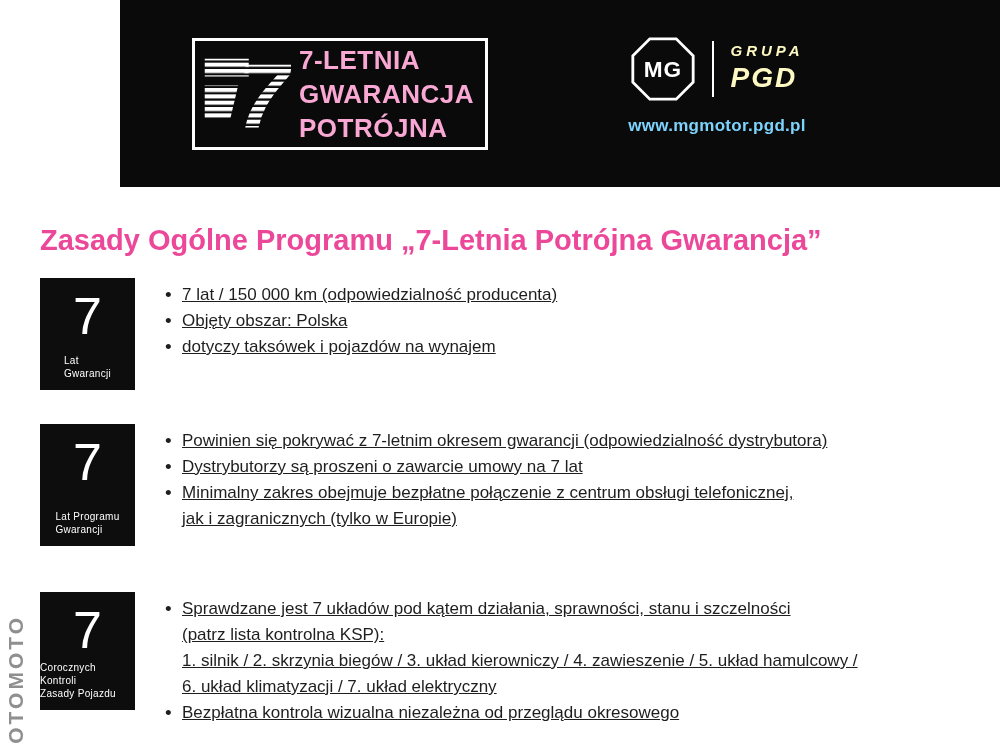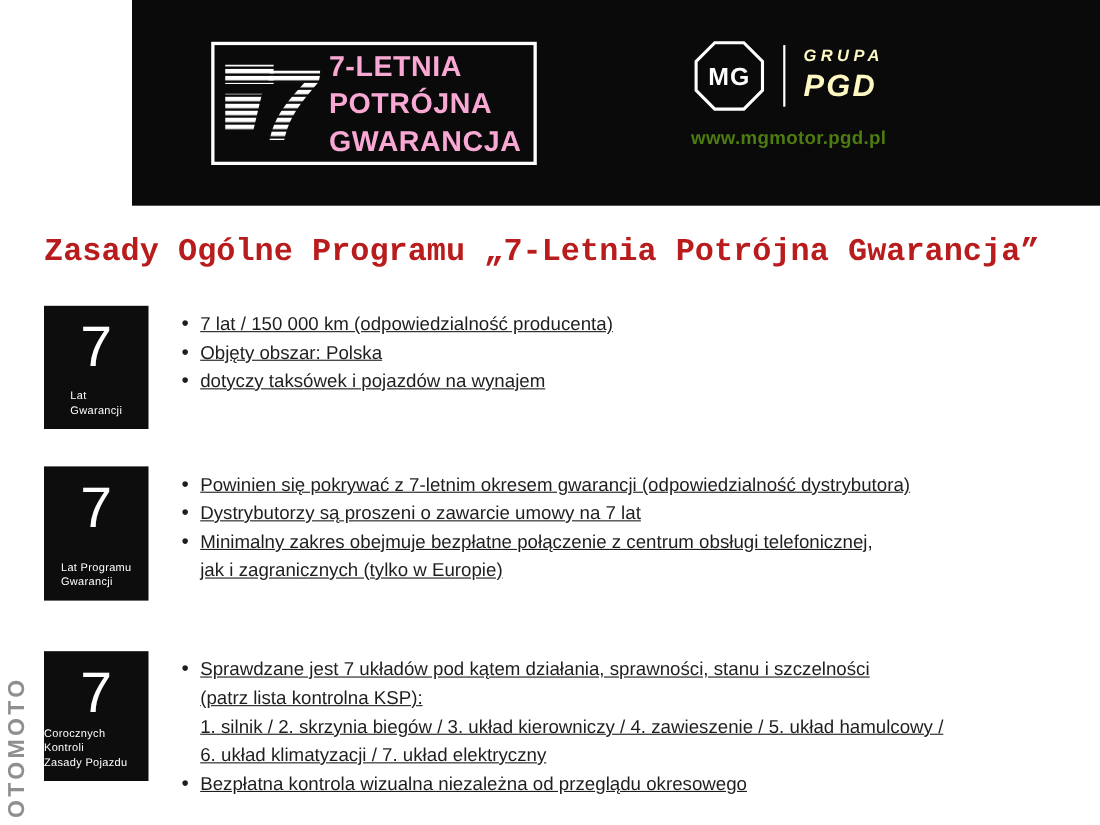--- a/index.html
+++ b/index.html
@@ -15,26 +15,26 @@
   .logo-text { color:#f9a8d4; font-weight:bold; font-size:26px; line-height:34px;
                letter-spacing:0.5px; margin-left:8px; white-space:nowrap; }
 
   .right-group { position:absolute; left:462px; top:36px; width:270px; }
   .right-row { display:flex; align-items:center; justify-content:center; gap:16px; }
   .mg-svg { width:66px; height:66px; flex:0 0 auto; }
   .vdivider { width:2px; height:56px; background:#ffffff; flex:0 0 auto; }
   .pgd-stack { color:#fef9c3; font-style:italic; font-weight:bold; }
   .grupa { font-size:15px; letter-spacing:4px; line-height:17px; }
   .pgd { font-size:28px; letter-spacing:2px; line-height:38px;font-style:italic; }
-  .website { margin-top:14px; text-align:center; color:#4d7c0f; font-weight:bold;
+  .website { margin-top:14px; text-align:center; color:#7dd3fc; font-weight:bold;
              font-size:17px; letter-spacing:0.3px; }
 
   
-  .page-title { position:absolute; left:40px; top:212px; font-size:29px; font-weight:bold;
-                color:#b91c1c; white-space:nowrap;font-family:Liberation Mono, monospace; }
+  .page-title { position:absolute; left:40px; top:224px; font-size:29px; font-weight:bold;
+                color:#ec4899; white-space:nowrap; }
 
   .section { position:absolute; left:40px; display:flex; align-items:flex-start; }
   .s1 { top:278px; } .s2 { top:424px; } .s3 { top:592px; }
 
   .badge { width:95px; background:#0d0d0d; color:#ffffff; display:flex; flex-direction:column;
            align-items:center; flex:0 0 auto; }
   .s1 .badge { height:112px; } .s2 .badge { height:122px; } .s3 .badge { height:118px; }
   .badge-num { font-size:52px; line-height:60px; margin-top:8px; font-weight:normal; }
   .badge-label { font-size:10px; font-weight:normal; text-align:left; line-height:13px;
                  letter-spacing:0.3px; margin-top:auto; margin-bottom:10px; }
@@ -59,22 +59,22 @@
         <pattern id="st" width="8" height="7.2" patternUnits="userSpaceOnUse">
           <rect width="8" height="4.6" fill="#ffffff"></rect>
         </pattern>
       </defs>
       <polygon points="2,10 52,10 52,30 2,30" fill="url(#st)"></polygon>
       <polygon points="2,40 40,40 31,78 2,78" fill="url(#st)"></polygon>
       <text x="68" y="88" text-anchor="middle" font-size="104" font-weight="bold" font-style="italic" fill="url(#st)" font-family="Liberation Sans, sans-serif">7</text>
     </svg>
     <div class="logo-text">
       <div>7-LETNIA</div>
+      <div>GWARANCJA</div>
       <div>POTRÓJNA</div>
-      <div>GWARANCJA</div>
     </div>
   </div>
 
   <div class="right-group">
     <div class="right-row">
       <svg class="mg-svg" viewBox="0 0 70 70">
         <polygon points="21,3 49,3 67,21 67,49 49,67 21,67 3,49 3,21" fill="none" stroke="#ffffff" stroke-width="3"></polygon>
         <text x="35" y="44" text-anchor="middle" font-size="24" font-weight="bold" fill="#ffffff" letter-spacing="1" font-family="Liberation Sans, sans-serif">MG</text>
       </svg>
       <div class="vdivider"></div>

